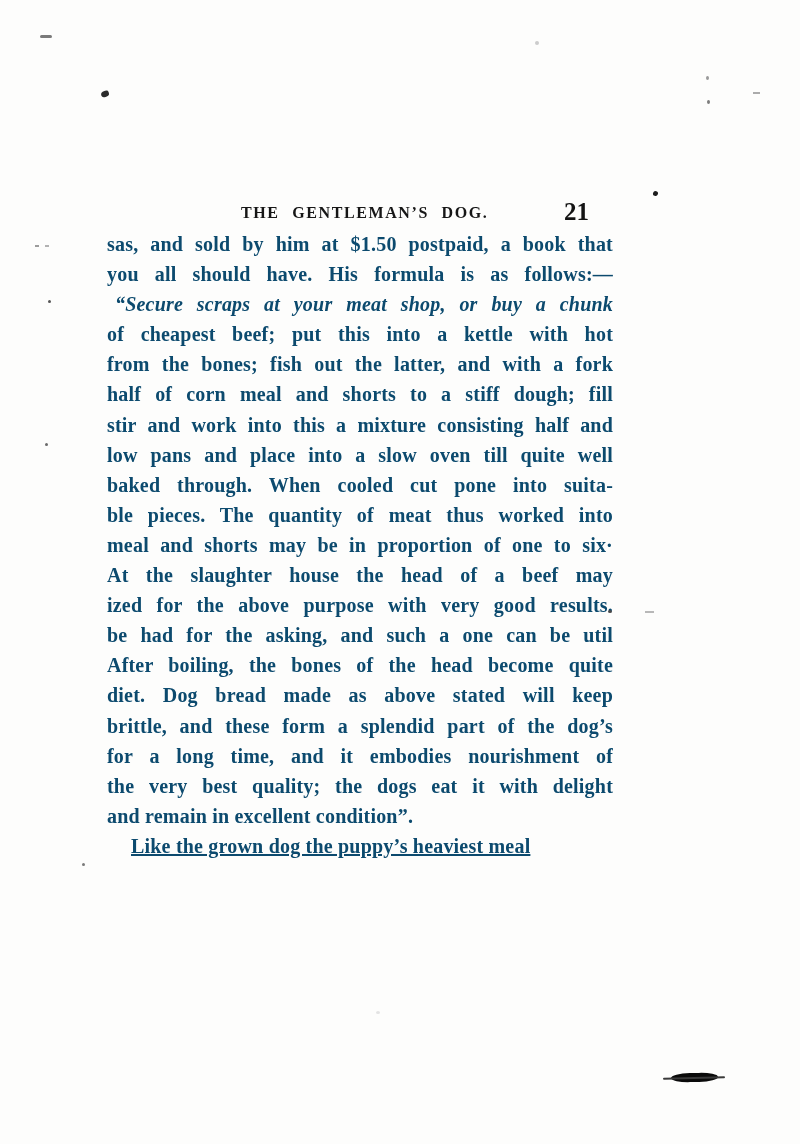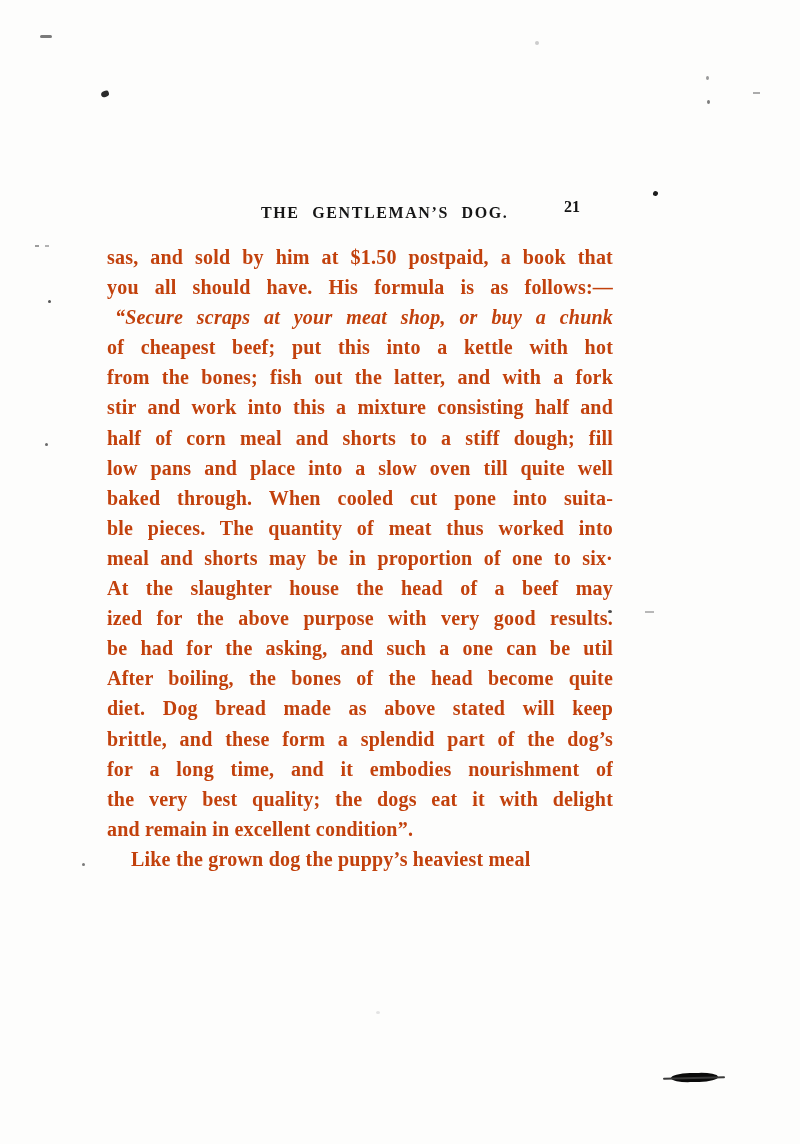--- a/index.html
+++ b/index.html
@@ -8,32 +8,32 @@
     background:#fdfdfc;
     font-family:"Liberation Serif","DejaVu Serif",serif;
     color:#191919;
   }
   .page{position:absolute;inset:0;}
 
   
   .running-head{
     position:absolute;left:241px;top:204px;
     font-size:16px;font-weight:bold;letter-spacing:1.6px;word-spacing:7px;
-    color:#161616;white-space:nowrap;margin-left:20px;
+    color:#161616;white-space:nowrap;
   }
   .page-number{
     position:absolute;left:564px;top:198px;
-    font-size:16px;font-weight:bold;color:#141414;
+    font-size:25px;font-weight:bold;color:#141414;
   }
 
   
   .text-block{
-    position:absolute;left:107px;top:242px;width:506px;
+    position:absolute;left:107px;top:229px;width:506px;
     font-size:20px;font-weight:bold;letter-spacing:0.2px;
-    color:#c2410c;
+    color:#0c4a6e;
   }
   .line{
     height:30.1px;line-height:30.1px;overflow:hidden;
     white-space:normal;
   }
   .line.j{text-align:justify;}
   .line.j::after{content:"";display:inline-block;width:100%;height:0;}
 
   
   .mark{position:absolute;}
@@ -69,36 +69,36 @@
   <div class="running-head">THE GENTLEMAN’S DOG.</div>
 
   <div class="page-number">21</div>
 
   <div class="text-block">
       <div class="line j">sas, and sold by him at $1.50 postpaid, a book that</div>
       <div class="line j">you all should have.  His formula is as follows:—</div>
       <div class="line j" style="text-indent: 8px; font-style: italic;">“Secure scraps at your meat shop, or buy a chunk</div>
       <div class="line j">of cheapest beef; put this into a kettle with hot</div>
       <div class="line j">from the bones; fish out the latter, and with a fork</div>
+      <div class="line j">half of corn meal and shorts to a stiff dough; fill</div>
       <div class="line j">stir and work into this a mixture consisting half and</div>
-      <div class="line j">half of corn meal and shorts to a stiff dough; fill</div>
       <div class="line j">low pans and place into a slow oven till quite well</div>
       <div class="line j">baked through.  When cooled cut pone into suita-</div>
       <div class="line j">ble pieces.  The quantity of meat thus worked into</div>
       <div class="line j">meal and shorts may be in proportion of one to six·</div>
       <div class="line j">At the slaughter house the head of a beef may</div>
       <div class="line j">ized for the above purpose with very good results.</div>
       <div class="line j">be had for the asking, and such a one can be util</div>
       <div class="line j">After boiling, the bones of the head become quite</div>
       <div class="line j">diet.  Dog bread made as above stated will keep</div>
       <div class="line j">brittle, and these form a splendid part of the dog’s</div>
       <div class="line j">for a long time, and it embodies nourishment of</div>
       <div class="line j">the very best quality; the dogs eat it with delight</div>
       <div class="line">and remain in excellent condition”.</div>
-      <div class="line" style="text-indent: 24px;">Like the grown dog the puppy’s heaviest meal</div>
+      <div class="line" style="text-indent: 24px; text-decoration: underline;">Like the grown dog the puppy’s heaviest meal</div>
     </div>
 
   <div class="mark m1"></div>
   <div class="mark m2"></div>
   <div class="mark m3"></div>
   <div class="mark m4"></div>
   <div class="mark m5"></div>
   <div class="mark m6"></div>
   <div class="mark m7"></div>
   <div class="mark m8"></div>

